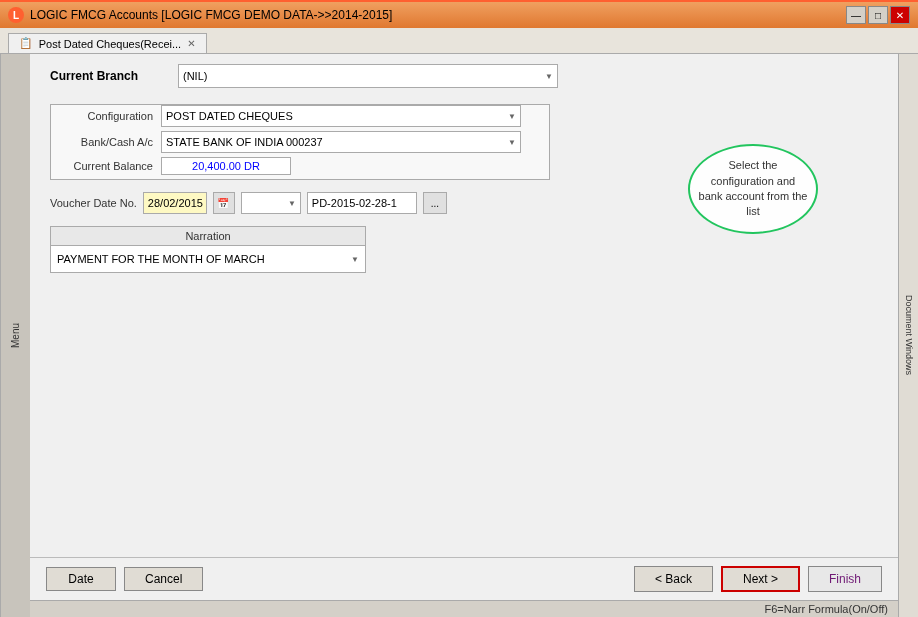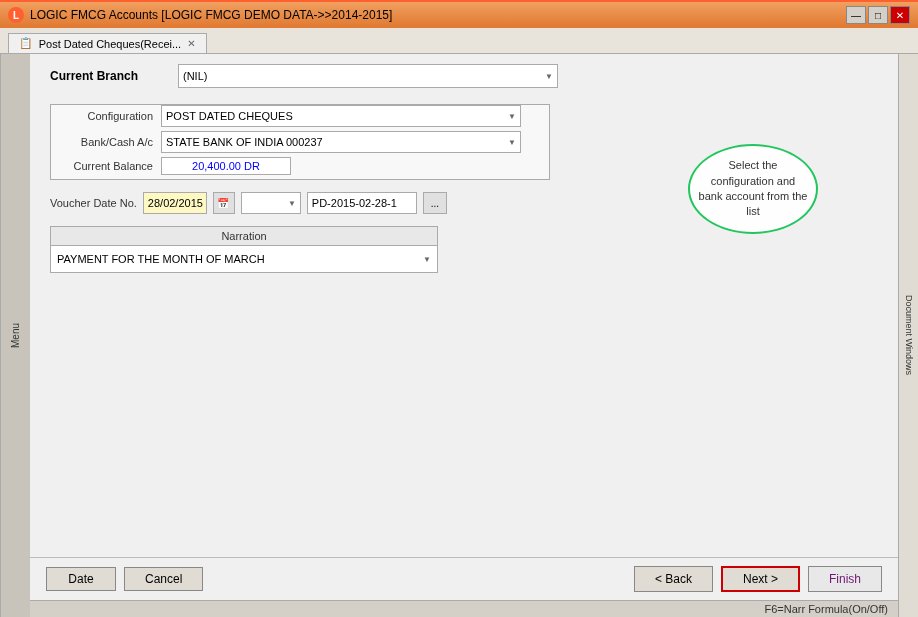--- a/index.html
+++ b/index.html
@@ -266,21 +266,21 @@
       background: #e0e0e0;
       display: flex;
       align-items: center;
       justify-content: center;
       cursor: pointer;
       font-size: 10px;
     }
 
     
     .narration-section {
-      width: 388px;
+      width: 316px;
       border: 1px solid #aaa;
       background: #f8f8f8;
       margin-top: 4px;
     }
     .narration-header {
       background: #e8e8e8;
       border-bottom: 1px solid #aaa;
       text-align: center;
       padding: 3px 0;
       font-size: 11px;

